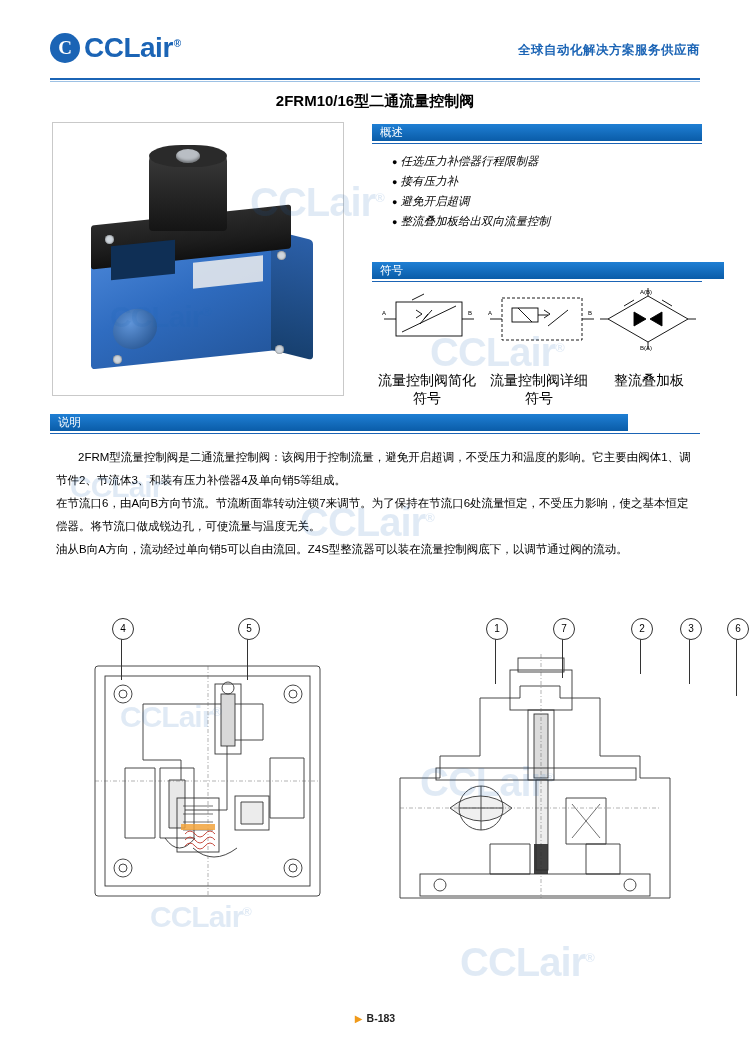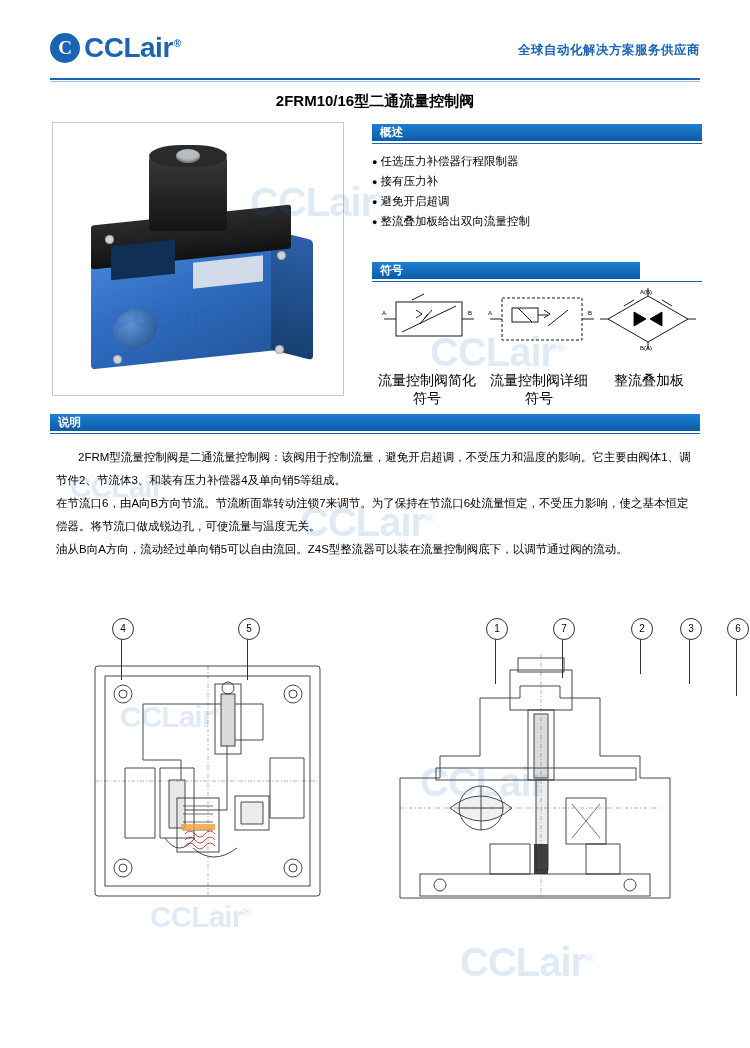--- a/index.html
+++ b/index.html
@@ -98,26 +98,26 @@
     position:absolute;width:9px;height:9px;border-radius:50%;
     background:#cfd6dd;box-shadow:inset 0 0 2px #555;
   }
 
   
   .bar{
     position:absolute;height:17px;background:#0f6fc5;
     background:linear-gradient(180deg,#1f7fd4,#0a5ca8);
   }
   .bar .bar-label{
-    color:#fff;font-size:11.5px;font-weight:bold;line-height:17px;padding-left:8px;
+    color:#fff;font-size:11.5px;font-weight:normal;line-height:17px;padding-left:8px;
   }
   .bar-rule{position:absolute;height:1px;background:#1b64b5;}
 
   
-  .overview{position:absolute;left:372px;top:152px;width:330px;}
+  .overview{position:absolute;left:392px;top:152px;width:330px;font-style:italic;}
   .ov-item{font-size:11.5px;color:#000;line-height:19px;}
   .ov-item .dot{font-size:9px;margin-right:3px;}
 
   
   .sym-area{position:absolute;left:372px;top:288px;width:330px;height:105px;}
   .sym-cap{position:absolute;font-size:14px;color:#000;text-align:center;}
 
   
   .desc{position:absolute;left:56px;top:448px;width:640px;}
   .desc p{margin:0 0 5px 0;font-size:11.5px;line-height:18px;color:#000;}
@@ -189,21 +189,21 @@
   </div>
   <div class="bar-rule" style="left:372px;top:143px;width:330px;"></div>
 
   <div class="overview">
     <div class="ov-item"><span class="dot">●</span><span>任选压力补偿器行程限制器</span></div>
     <div class="ov-item"><span class="dot">●</span><span>接有压力补</span></div>
     <div class="ov-item"><span class="dot">●</span><span>避免开启超调</span></div>
     <div class="ov-item"><span class="dot">●</span><span>整流叠加板给出双向流量控制</span></div>
   </div>
 
-  <div class="bar" style="left:372px;top:262px;width:268px;">
+  <div class="bar" style="left:372px;top:262px;width:352px;">
     <div class="bar-label">符号</div>
   </div>
   <div class="bar-rule" style="left:372px;top:281px;width:330px;"></div>
 
   <div class="sym-area">
     <svg width="330" height="80" viewBox="0 0 330 80">
       <g stroke="#000" fill="none" stroke-width="0.9">
 
         <rect x="24" y="14" width="66" height="34"></rect>
         <line x1="12" y1="31" x2="24" y2="31"></line>
@@ -240,21 +240,21 @@
         <text x="216" y="27">B</text>
         <text x="268" y="6">A(B)</text>
         <text x="268" y="62">B(A)</text>
       </g>
     </svg>
     <div class="sym-cap" style="left:0;top:84px;width:110px;">流量控制阀简化符号</div>
     <div class="sym-cap" style="left:112px;top:84px;width:110px;">流量控制阀详细符号</div>
     <div class="sym-cap" style="left:232px;top:84px;width:90px;">整流叠加板</div>
   </div>
 
-  <div class="bar" style="left:50px;top:414px;width:650px;">
+  <div class="bar" style="left:50px;top:414px;width:578px;">
     <div class="bar-label">说明</div>
   </div>
   <div class="bar-rule" style="left:50px;top:433px;width:650px;"></div>
 
   <div class="desc">
     <p class="indent">2FRM型流量控制阀是二通流量控制阀：该阀用于控制流量，避免开启超调，不受压力和温度的影响。它主要由阀体1、调</p>
     <p>节件2、节流体3、和装有压力补偿器4及单向销5等组成。</p>
     <p>在节流口6，由A向B方向节流。节流断面靠转动注锁7来调节。为了保持在节流口6处流量恒定，不受压力影响，使之基本恒定</p>
     <p>偿器。将节流口做成锐边孔，可使流量与温度无关。</p>
     <p>油从B向A方向，流动经过单向销5可以自由流回。Z4S型整流器可以装在流量控制阀底下，以调节通过阀的流动。</p>
@@ -354,14 +354,17 @@
   <div class="wm" style="left:250px;top:180px;"><span>CCLair</span><sup>®</sup></div>
   <div class="wm small" style="left:110px;top:300px;"><span>CCLair</span><sup>®</sup></div>
   <div class="wm" style="left:430px;top:330px;"><span>CCLair</span><sup>®</sup></div>
   <div class="wm small" style="left:70px;top:470px;"><span>CCLair</span><sup>®</sup></div>
   <div class="wm" style="left:300px;top:500px;"><span>CCLair</span><sup>®</sup></div>
   <div class="wm small" style="left:120px;top:700px;"><span>CCLair</span><sup>®</sup></div>
   <div class="wm" style="left:420px;top:760px;"><span>CCLair</span><sup>®</sup></div>
   <div class="wm small" style="left:150px;top:900px;"><span>CCLair</span><sup>®</sup></div>
   <div class="wm" style="left:460px;top:940px;"><span>CCLair</span><sup>®</sup></div>
 
+  <div class="footer">
+    <span class="tri">▶</span><span>B-183</span>
+  </div>
 
 </div>
 
 </body></html>

